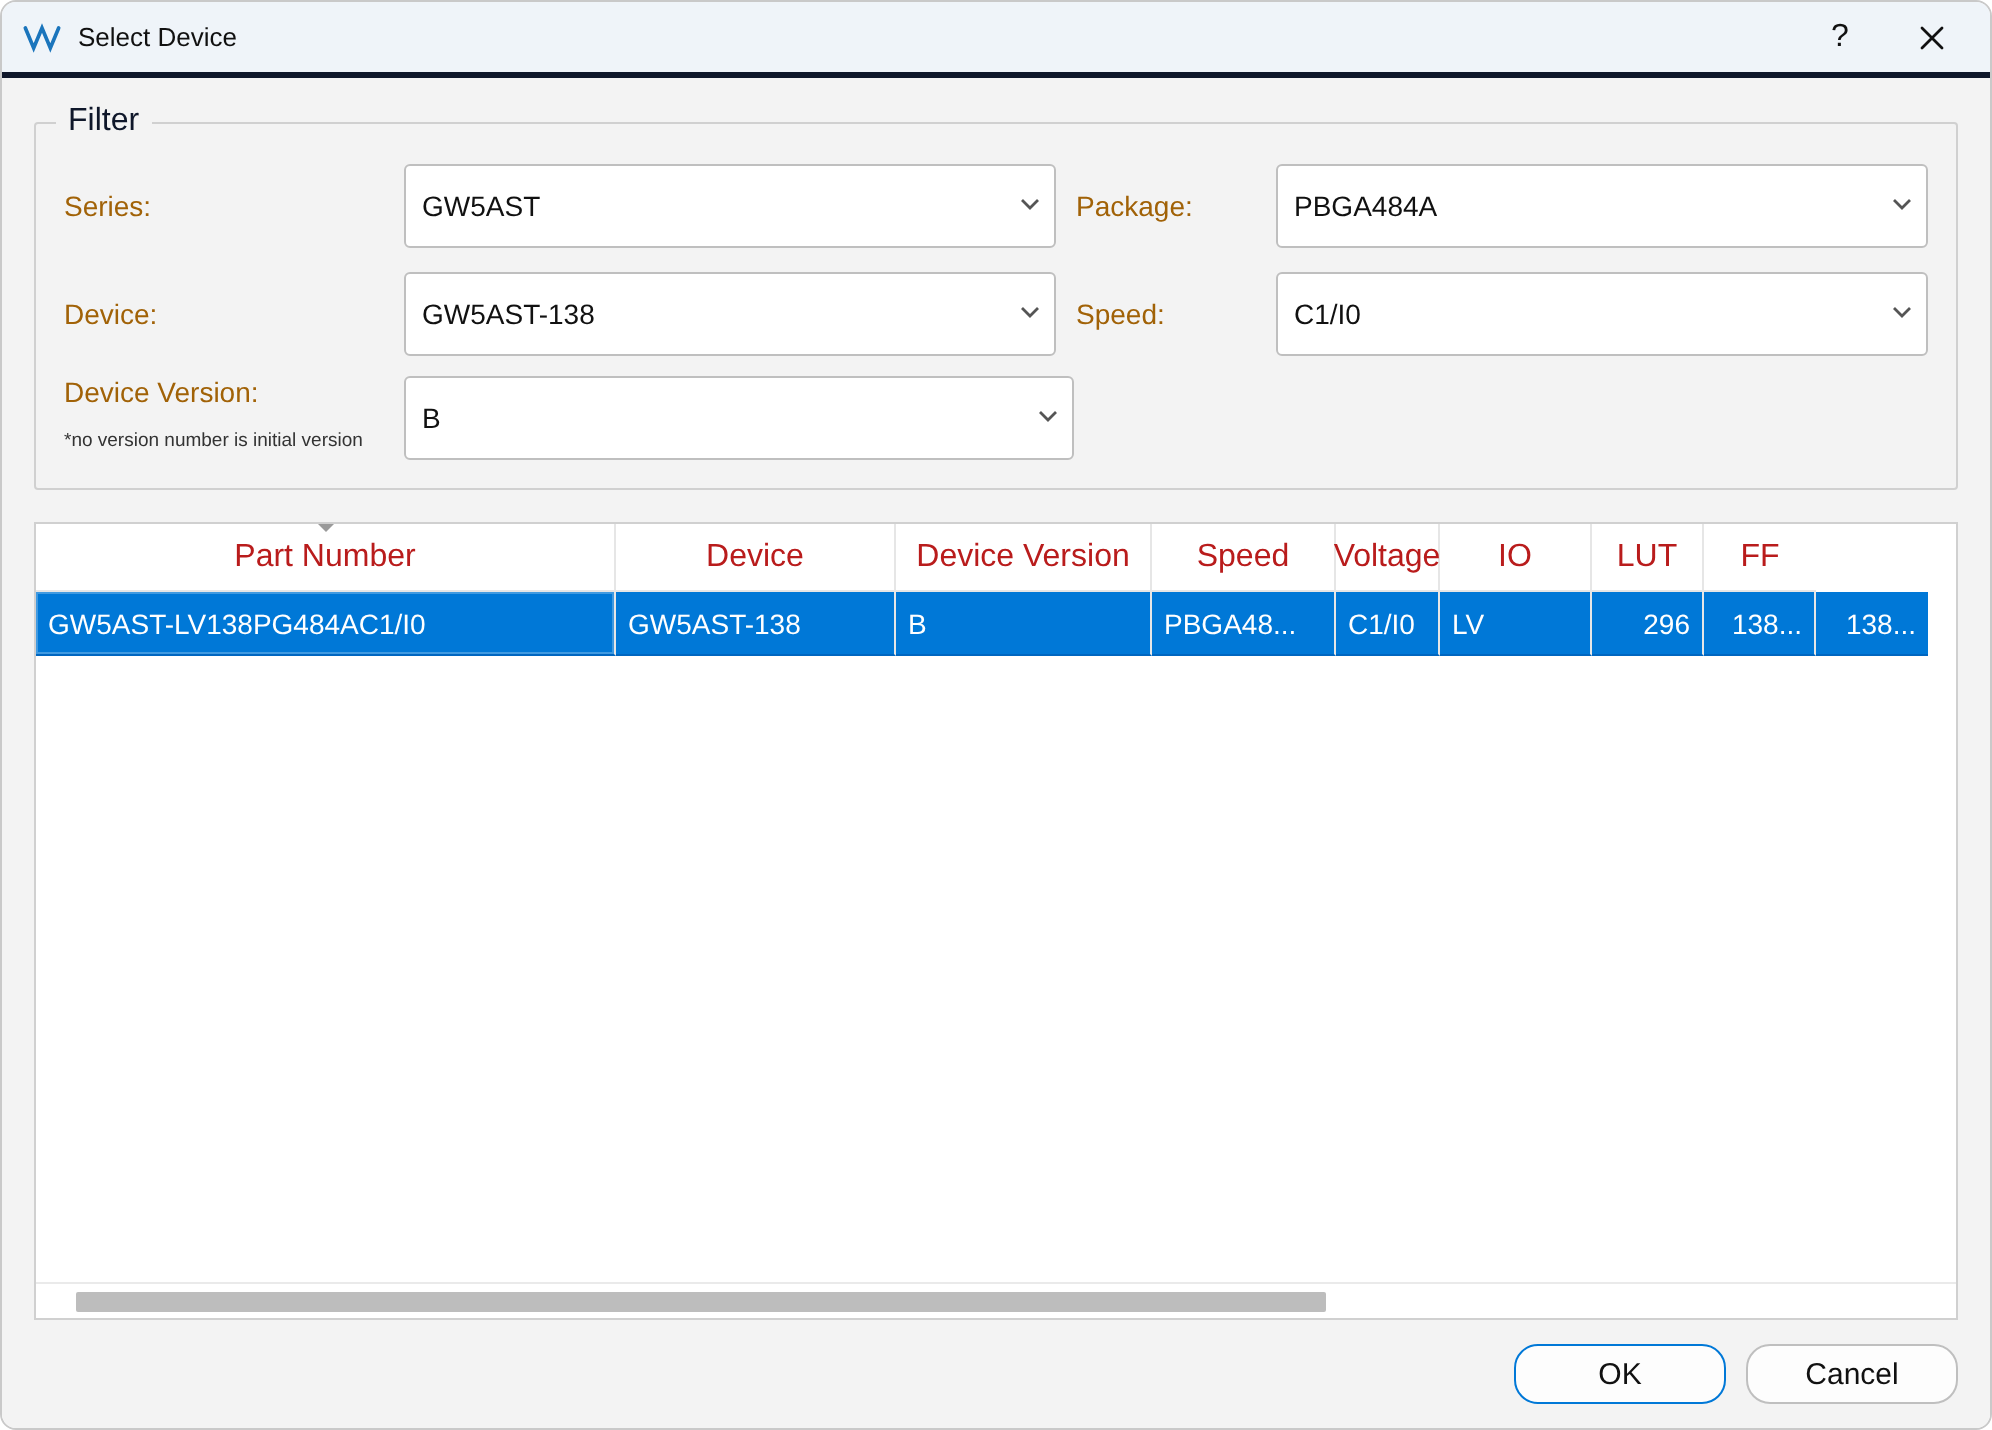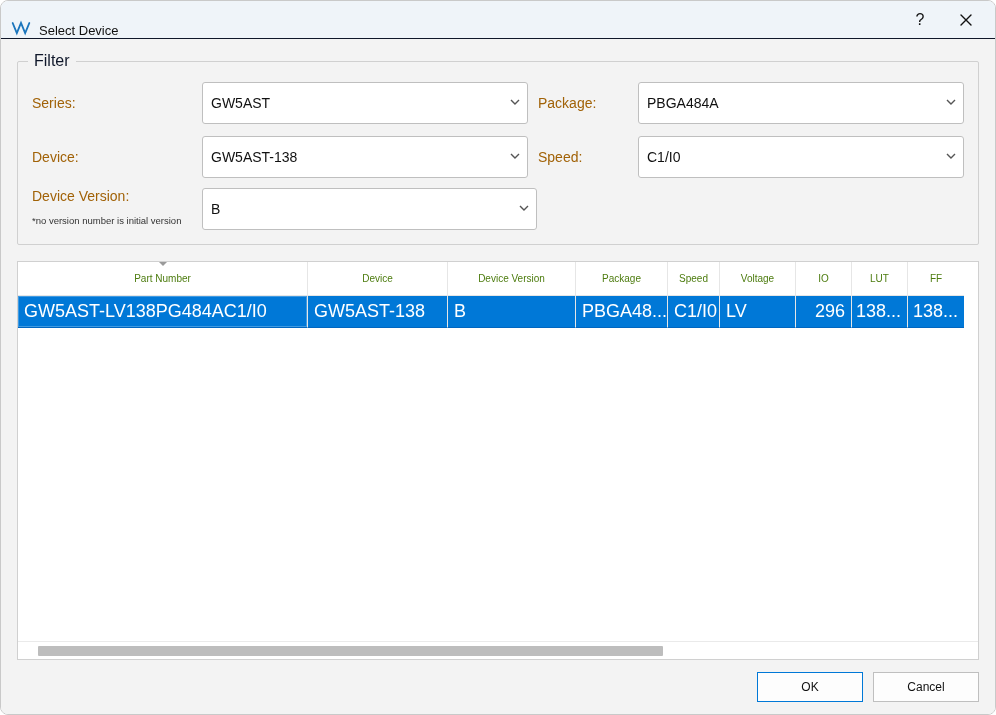--- a/index.html
+++ b/index.html
@@ -10,22 +10,22 @@
     width: 996px; height: 715px;
     border: 1px solid #c9c9c9; border-radius: 8px;
     background: #fff; display: flex; flex-direction: column;
     overflow: hidden;
   }
 
   
   .titlebar {
     height: 38px;
     background: #eff4f9;
-    border-bottom: 1px solid #0f172a;
-    display: flex; align-items: flex-end;
+    border-bottom: 3px solid #0f172a;
+    display: flex; align-items: center;
     padding: 0 6px 0 10px;
   }
   .titlebar .appicon { width: 20px; height: 20px; margin-right: 8px; display:flex; align-items:center; justify-content:center; }
   .titlebar .title { font-size: 13px; color: #111; flex: 1; }
   .titlebar .sysbtn {
     width: 46px; height: 100%; display: flex; align-items: center; justify-content: center;
     color: #111; font-size: 14px;
   }
   .titlebar .sysbtn.close svg { width: 12px; height: 12px; }
   .titlebar .sysbtn.help { font-size: 16px; }
@@ -82,21 +82,21 @@
     display: flex; flex-direction: column;
     overflow: hidden;
   }
   .thead {
     display: grid;
     grid-template-columns: 290px 140px 128px 92px 52px 76px 56px 56px 56px;
     height: 34px;
   }
   .th {
     border-right: 1px solid #e6e6e6; border-bottom: 1px solid #e6e6e6;
-    font-size: 10px; color: #4d7c0f;
+    font-size: 16px; color: #b91c1c;
     display: flex; align-items: center; justify-content: center;
     position: relative; background: #fff;
   }
   .th:first-child::before {
     content: ""; position: absolute; top: -1px; left: 50%;
     transform: translateX(-50%);
     border-left: 5px solid transparent; border-right: 5px solid transparent;
     border-top: 5px solid #9a9a9a;
   }
   .th:last-child { border-right: none; }
@@ -107,43 +107,43 @@
     grid-template-columns: 290px 140px 128px 92px 52px 76px 56px 56px 56px;
     height: 32px;
   }
   .trow.selected .td { background: #0078d7; color: #fff; }
   .trow .part-cell {
     background: linear-gradient(#1389ee, #0078d7);
     box-shadow: inset 0 0 0 1px rgba(255,255,255,0.25);
   }
   .td {
     border-right: 1px solid #e6e6e6; border-bottom: 1px solid #0066c0;
-    font-size: 18px; padding: 0 6px;
+    font-size: 14px; padding: 0 6px;
     display: flex; align-items: center;
     overflow: hidden; white-space: nowrap; text-overflow: ellipsis;
   }
   .td:last-child { border-right: none; }
   .td.num { justify-content: flex-end; }
 
   .hscroll {
     height: 18px; background: #fff; border-top: 1px solid #eaeaea;
     position: relative;
   }
   .hscroll .thumb {
     position: absolute; left: 20px; top: 4px; height: 10px; width: 625px;
     background: #bdbdbd; border-radius: 1px;
   }
 
   
   .buttons {
     margin-top: 12px; display: flex; justify-content: flex-end; gap: 10px;
   }
   .btn {
-    width: 106px; height: 30px; border: 1px solid #bfbfbf; border-radius: 0;
-    background: #fdfdfd; font-size: 12px; color: #111;
+    width: 106px; height: 30px; border: 1px solid #bfbfbf; border-radius: 12px;
+    background: #fdfdfd; font-size: 15px; color: #111;
     display: flex; align-items: center; justify-content: center;
   }
   .btn.primary { border-color: #0078d7; }
 </style>
 </head>
 <body>
 
 <div class="window">
 
   <div class="titlebar">
@@ -212,21 +212,20 @@
               </svg></span>
         </div>
       </div>
     </div>
 
     <div class="table-wrap">
       <div class="thead">
         <div class="th">Part Number</div>
         <div class="th">Device</div>
         <div class="th">Device Version</div>
-        <div class="th">Package</div>
         <div class="th">Speed</div>
         <div class="th">Voltage</div>
         <div class="th">IO</div>
         <div class="th">LUT</div>
         <div class="th">FF</div>
       </div>
       <div class="tbody">
         <div class="trow selected">
           <div class="td part-cell">GW5AST-LV138PG484AC1/I0</div>
           <div class="td">GW5AST-138</div>

